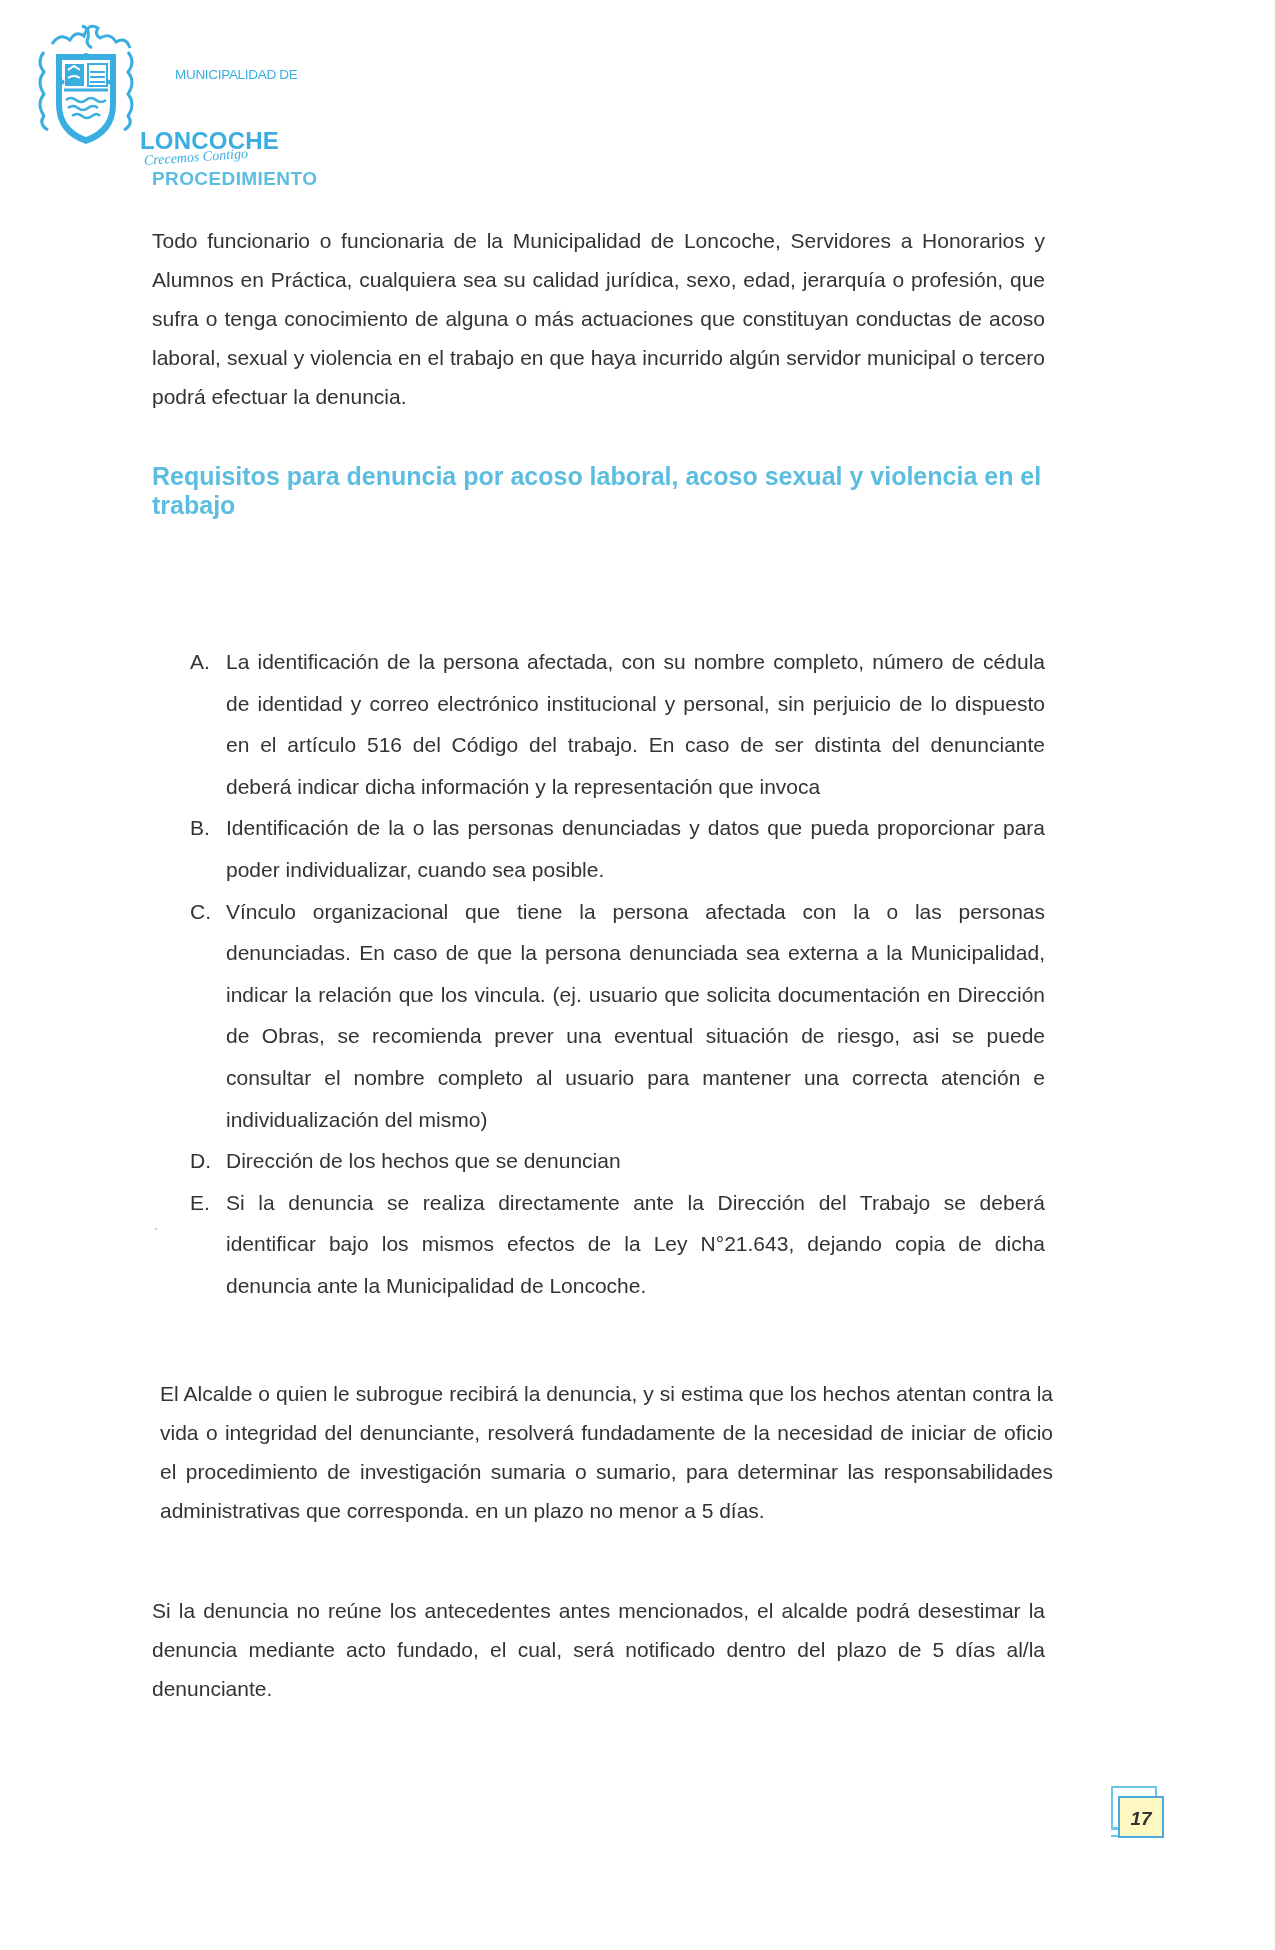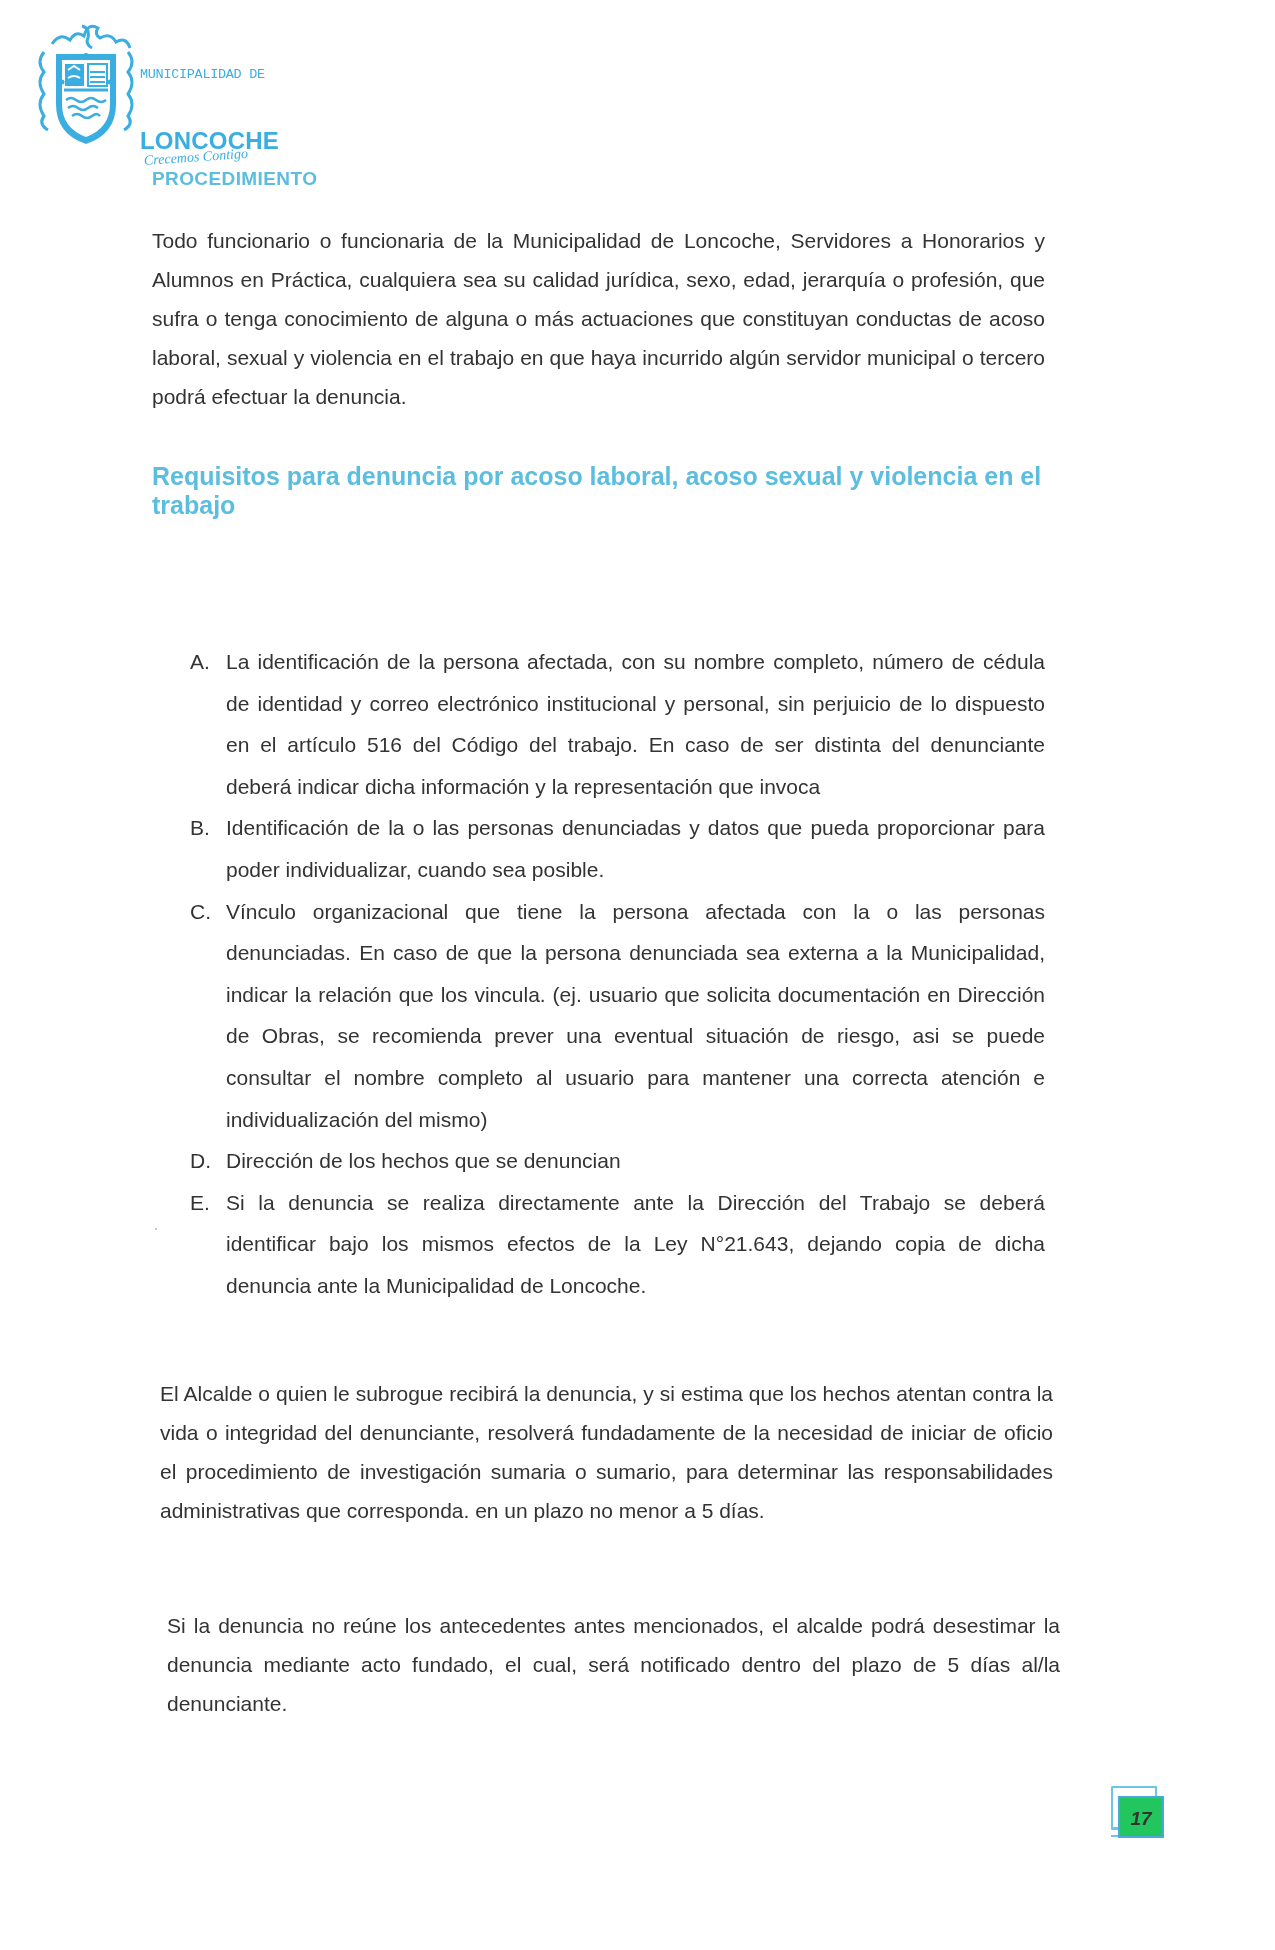--- a/index.html
+++ b/index.html
@@ -4,21 +4,21 @@
 <style>
   html, body { margin: 0; padding: 0; background: #ffffff; }
   body { width: 1275px; height: 1950px; position: relative; overflow: hidden;
          font-family: "Liberation Sans", sans-serif; color: #333333; }
   .page { position: absolute; left: 0; top: 0; width: 1275px; height: 1950px; background: #fff; }
 
   
   .logo { position: absolute; left: 32px; top: 22px; width: 260px; height: 128px; }
   .crest { position: absolute; left: 0; top: 0; width: 108px; height: 126px; }
   .logo-text { position: absolute; left: 108px; top: 46px; color: #3aaee0; }
-  .logo-line1 { font-family: Liberation Mono, monospace; font-size: 13.5px; letter-spacing: -0.3px; line-height: 14px; white-space: nowrap; }
+  .logo-line1 { font-family: Liberation Sans, sans-serif; font-size: 13.5px; letter-spacing: -0.3px; line-height: 14px; white-space: nowrap; margin-left: 35px; }
   .logo-line2 { font-family: "Liberation Sans", sans-serif; font-weight: bold; font-size: 24px; line-height: 22px; letter-spacing: 0.2px; white-space: nowrap; margin-top: 48px; }
   .logo-line3 { font-family: "Liberation Serif", serif; font-style: italic; font-size: 14px; line-height: 18px; margin-left: 4px; white-space: nowrap; transform: rotate(-4deg); transform-origin: left center; }
 
   
   .h-main { position: absolute; left: 152px; top: 166px; font-weight: bold; font-size: 19px;
             color: #5bbde0; letter-spacing: 0.4px; line-height: 26px; }
   .h-sub { position: absolute; left: 152px; top: 462px; width: 900px; font-weight: bold; font-size: 25px;
            color: #5bbde0; line-height: 29px; }
 
   
@@ -34,21 +34,21 @@
   .list .marker { position: absolute; left: 0; top: 0; }
 
   .stray-dot { position: absolute; left: 155px; top: 1228px; width: 2px; height: 2px; background: #bbb; border-radius: 50%; }
 
   
   .page-num { position: absolute; left: 1111px; top: 1786px; width: 54px; height: 52px; }
   .page-num .back { position: absolute; left: 0; top: 0; width: 42px; height: 40px; border: 2px solid #6cc4e6; border-radius: 1px; }
   .page-num .back-lines { position: absolute; left: 0; top: 41px; width: 8px; height: 6px;
                           border-top: 2px solid #6cc4e6; border-bottom: 2px solid #6cc4e6; }
   .page-num .front { position: absolute; left: 7px; top: 10px; width: 42px; height: 38px; border: 2px solid #4aa9dc;
-                     background: #22c55e; display: flex; align-items: center; justify-content: center; }
+                     background: #fef9c3; display: flex; align-items: center; justify-content: center; }
   .page-num .num { font-weight: bold; font-style: italic; font-size: 19px; color: #333; padding-top: 4px; }
 </style>
 </head>
 <body>
 
 <div class="page">
 
   <div class="logo">
     <svg class="crest" viewBox="0 0 108 126">
       <g fill="none" stroke="#3aaee0" stroke-width="3">
@@ -105,21 +105,21 @@
     </li>
     <li>
       <span class="marker">E.</span>
       <span>Si la denuncia se realiza directamente ante la Dirección del Trabajo se deberá identificar bajo los mismos efectos de la Ley N°21.643, dejando copia de dicha denuncia ante la Municipalidad de Loncoche.</span>
     </li>
   </ol>
 
   <div class="stray-dot"></div>
 
   <p class="para p3" style="margin:8px">El Alcalde o quien le subrogue recibirá la denuncia, y si estima que los hechos atentan contra la vida o integridad del denunciante, resolverá fundadamente de la necesidad de iniciar de oficio el procedimiento de investigación sumaria o sumario, para determinar las responsabilidades administrativas que corresponda. en un plazo no menor a 5 días.</p>
-  <p class="para p4" style="margin:15px">Si la denuncia no reúne los antecedentes antes mencionados, el alcalde podrá desestimar la denuncia mediante acto fundado, el cual, será notificado dentro del plazo de 5 días al/la denunciante.</p>
+  <p class="para p4" style="margin:0">Si la denuncia no reúne los antecedentes antes mencionados, el alcalde podrá desestimar la denuncia mediante acto fundado, el cual, será notificado dentro del plazo de 5 días al/la denunciante.</p>
 
   <div class="page-num">
     <div class="back"></div>
     <div class="back-lines"></div>
     <div class="front">
       <span class="num">17</span>
     </div>
   </div>
 
 </div>

